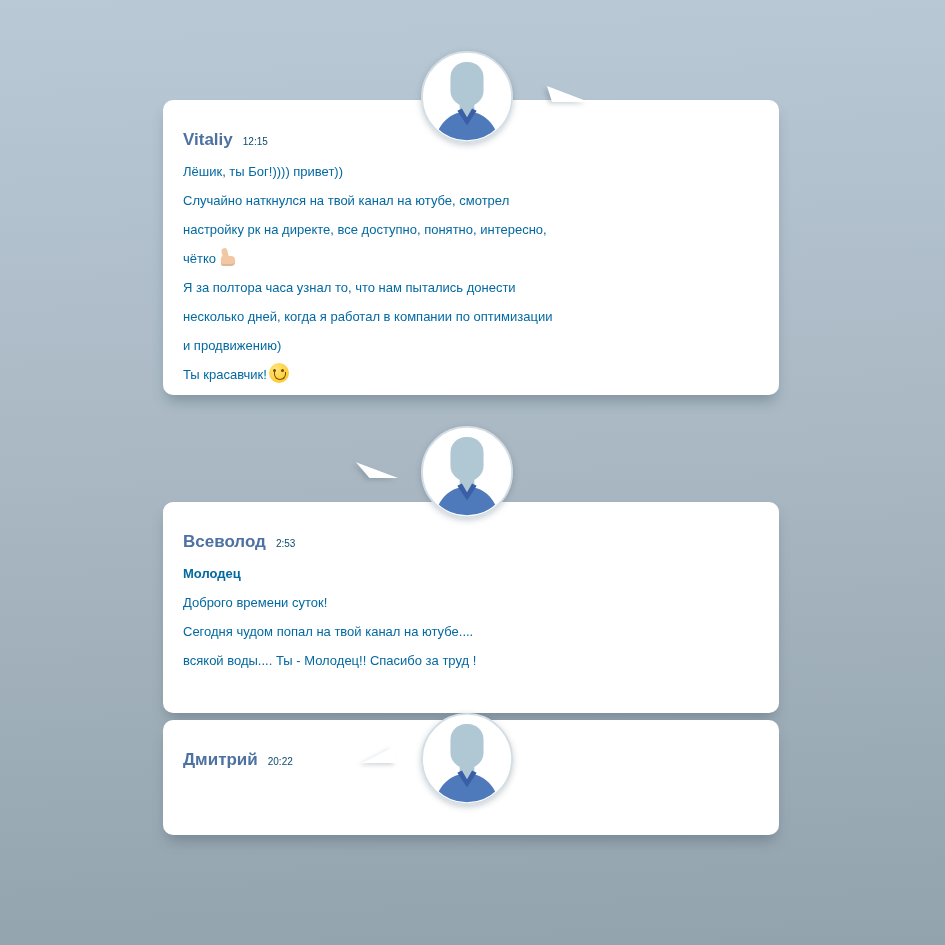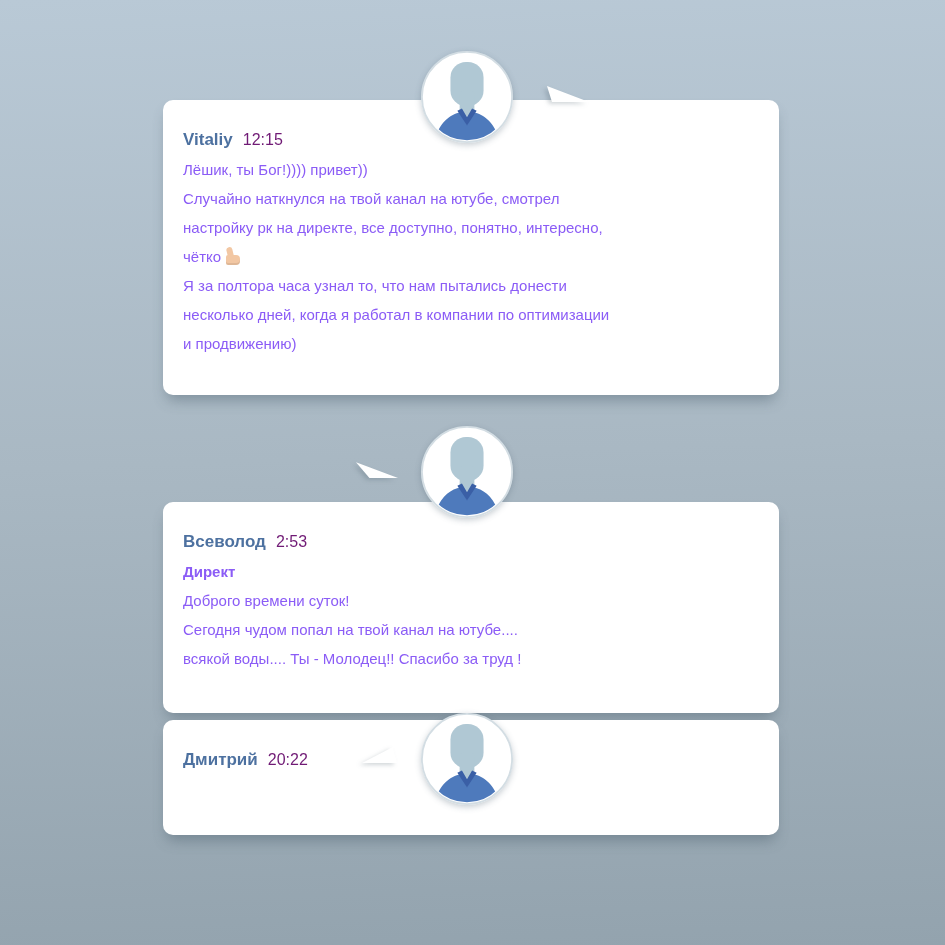--- a/index.html
+++ b/index.html
@@ -12,22 +12,22 @@
   .card {
     position:absolute; left:163px; width:616px; background:#ffffff;
     border-radius:10px; padding:28px 20px 0 20px;
     box-shadow:0 9px 14px -4px rgba(70,90,105,.45);
   }
   .card.c1 { top:100px; height:295px; }
   .card.c2 { top:502px; height:211px; }
   .card.c3 { top:720px; height:115px; }
   .name-row { display:flex; align-items:baseline; gap:10px; line-height:24px; margin-bottom:3px; }
   .name { font-size:17px; font-weight:bold; color:#4d71a0; }
-  .time { font-size:16px; color:#701a75; }
-  .msg-line { font-size:15px; line-height:29px; color:#8b5cf6; }
+  .time { font-size:10px; color:#0c4a6e; }
+  .msg-line { font-size:13px; line-height:29px; color:#0369a1; }
   .msg-line.bold { font-weight:bold; }
   
   .avatar { position:absolute; left:421px; width:92px; height:92px; border-radius:50%;
             box-shadow:0 2px 6px rgba(70,90,105,.30); }
   .avatar.a1 { top:51px; } .avatar.a2 { top:426px; } .avatar.a3 { top:713px; }
   .avatar svg { display:block; width:92px; height:92px; }
   
   .tail { position:absolute; filter:drop-shadow(-3px 2px 2px rgba(70,90,105,.25)); }
   .tail i { display:block; width:100%; height:100%; background:#ffffff; }
   .tail.t1 { left:547px; top:86px;  width:42px; height:16px; }
@@ -62,33 +62,34 @@
       <span class="time">12:15</span>
     </div>
     <div class="lines">
         <div class="msg-line"><span>Лёшик, ты Бог!)))) привет))</span></div>
         <div class="msg-line"><span>Случайно наткнулся на твой канал на ютубе, смотрел</span></div>
         <div class="msg-line"><span>настройку рк на директе, все доступно, понятно, интересно,</span></div>
         <div class="msg-line"><span>чётко</span><span class="emoji thumbs-up"></span></div>
         <div class="msg-line"><span>Я за полтора часа узнал то, что нам пытались донести</span></div>
         <div class="msg-line"><span>несколько дней, когда я работал в компании по оптимизации</span></div>
         <div class="msg-line"><span>и продвижению)</span></div>
+        <div class="msg-line"><span>Ты красавчик!</span><span class="emoji smile"></span></div>
       </div>
   </div>
   <div class="tail t1">
       <i></i>
     </div>
 
   <div class="card c2">
     <div class="name-row">
       <span class="name">Всеволод</span>
       <span class="time">2:53</span>
     </div>
     <div class="lines">
-        <div class="msg-line bold"><span>Директ</span></div>
+        <div class="msg-line bold"><span>Молодец</span></div>
         <div class="msg-line"><span>Доброго времени суток!</span></div>
         <div class="msg-line"><span>Сегодня чудом попал на твой канал на ютубе....</span></div>
         <div class="msg-line"><span>всякой воды.... Ты - Молодец!! Спасибо за труд !</span></div>
       </div>
   </div>
   <div class="tail t2">
       <i></i>
     </div>
 
   <div class="card c3">

